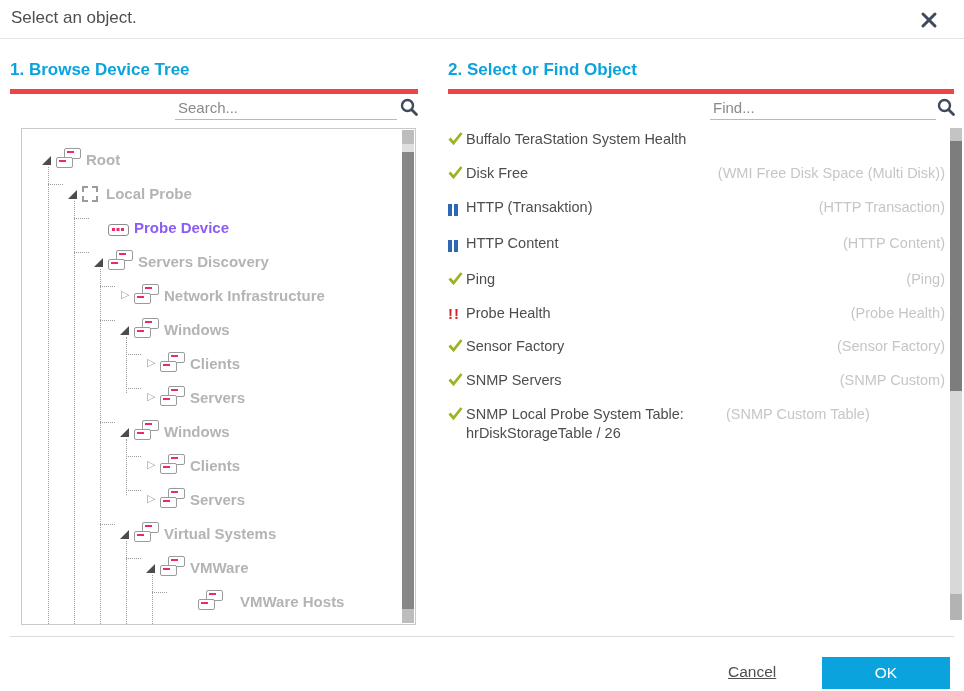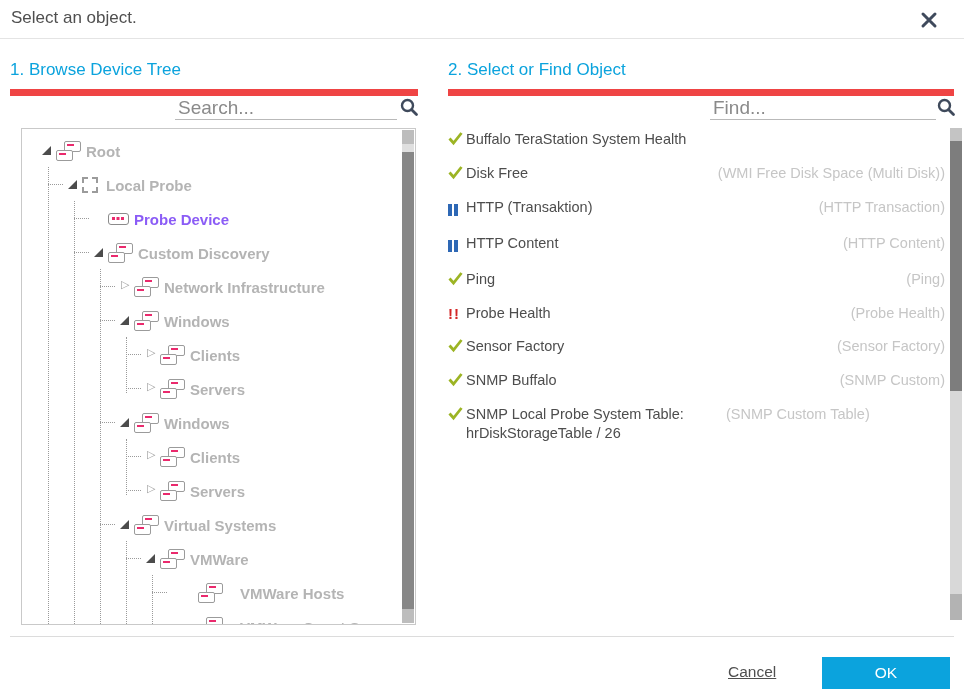--- a/index.html
+++ b/index.html
@@ -4,37 +4,37 @@
 <style>
   * { margin:0; padding:0; box-sizing:border-box; }
   html,body { width:964px; height:691px; background:#ffffff; font-family:"Liberation Sans","DejaVu Sans",sans-serif; overflow:hidden; }
 
   
   #title { position:absolute; left:11px; top:8px; font-size:17px; color:#4f4f4f; }
   #close { position:absolute; left:918px; top:9px; width:22px; height:22px; cursor:pointer; }
   #hr-top { position:absolute; left:0; top:38px; width:964px; border-top:1px solid #e4e4e4; }
 
   
-  .sec-head { position:absolute; top:60px; font-size:17px; font-weight:normal; color:#0ba3dd; padding-bottom:9px; border-bottom:7px solid #ef4444; }
+  .sec-head { position:absolute; top:60px; font-size:17px; font-weight:bold; color:#0ba3dd; padding-bottom:9px; border-bottom:5px solid #ef4444; }
   #head-left  { left:10px;  width:408px; }
   #head-right { left:448px; width:506px; }
 
   
-  .uinput { position:absolute; top:96px; height:24px; border:none; border-bottom:1px solid #b9b9b9; outline:none; font-size:19px; color:#555; background:transparent; font-family:inherit; }
+  .uinput { position:absolute; top:96px; height:24px; border:none; border-bottom:1px solid #b9b9b9; outline:none; font-size:15px; color:#555; background:transparent; font-family:inherit; }
   .uinput::placeholder { color:#8a8a8a; opacity:1; }
   #search-input { left:175px; width:222px; padding-left:3px; }
   #find-input   { left:710px; width:226px; padding-left:3px; }
   .mag { position:absolute; top:97px; width:20px; height:20px; }
   #mag-left  { left:399px; }
   #mag-right { left:936px; }
 
   
   #tree-box { position:absolute; left:21px; top:128px; width:395px; height:497px; border:1px solid #c9c9c9; overflow:hidden; background:#fff; }
   #tree-rows { position:absolute; left:0; top:5px; width:381px; }
-  .trow { position:relative; height:34px; display:flex; align-items:center; white-space:nowrap; cursor:pointer; }
+  .trow { position:relative; height:34px; display:flex; align-items:flex-end; white-space:nowrap; cursor:pointer; }
   .trow .tlabel { font-size:15px; font-weight:bold; color:#b4b4b4; margin-left:5px; }
   .trow.sel .tlabel { color:#8b5cf6; }
   .lvl0 { padding-left:18px;  --p:18px; }
   .lvl1 { padding-left:44px;  --p:44px; }
   .lvl2 { padding-left:70px;  --p:70px; }
   .lvl3 { padding-left:96px;  --p:96px; }
   .lvl4 { padding-left:122px; --p:122px; }
   .lvl5 { padding-left:148px;gap:12px; --p:148px; }
   .trow:not(.lvl0)::before { content:""; position:absolute; left:calc(var(--p) - 18px); top:16px; width:15px; border-top:1px dotted #9a9a9a; }
   .exp { width:16px; height:14px; display:inline-block; position:relative; flex:0 0 16px; }
@@ -138,21 +138,21 @@
       <span class="exp"></span>
       <span class="ic-device"></span>
       <span class="tlabel">Probe Device</span>
     </div>
     <div class="trow lvl2">
       <span class="exp open"></span>
       <span class="ic-group">
           <i class="r1"></i>
           <i class="r2"></i>
         </span>
-      <span class="tlabel">Custom Discovery</span>
+      <span class="tlabel">Servers Discovery</span>
     </div>
     <div class="trow lvl3">
       <span class="exp closed"></span>
       <span class="ic-group">
           <i class="r1"></i>
           <i class="r2"></i>
         </span>
       <span class="tlabel">Network Infrastructure</span>
     </div>
     <div class="trow lvl3">
@@ -283,21 +283,21 @@
     <span class="st"><svg width="15" height="15" viewBox="0 0 15 15">
           <path d="M1.5 7.5 L5.5 12 L13.5 2" fill="none" stroke="#9cb424" stroke-width="2.8"></path>
         </svg></span>
     <span class="lname">Sensor Factory</span>
     <span class="ltype">(Sensor Factory)</span>
   </div>
   <div class="lrow">
     <span class="st"><svg width="15" height="15" viewBox="0 0 15 15">
           <path d="M1.5 7.5 L5.5 12 L13.5 2" fill="none" stroke="#9cb424" stroke-width="2.8"></path>
         </svg></span>
-    <span class="lname">SNMP Buffalo</span>
+    <span class="lname">SNMP Servers</span>
     <span class="ltype">(SNMP Custom)</span>
   </div>
   <div class="lrow">
     <span class="st"><svg width="15" height="15" viewBox="0 0 15 15">
           <path d="M1.5 7.5 L5.5 12 L13.5 2" fill="none" stroke="#9cb424" stroke-width="2.8"></path>
         </svg></span>
     <span class="lname" style="max-width:260px;">SNMP Local Probe System Table: hrDiskStorageTable / 26</span>
     <span class="ltype">(SNMP Custom Table)</span>
   </div>
 </div>

